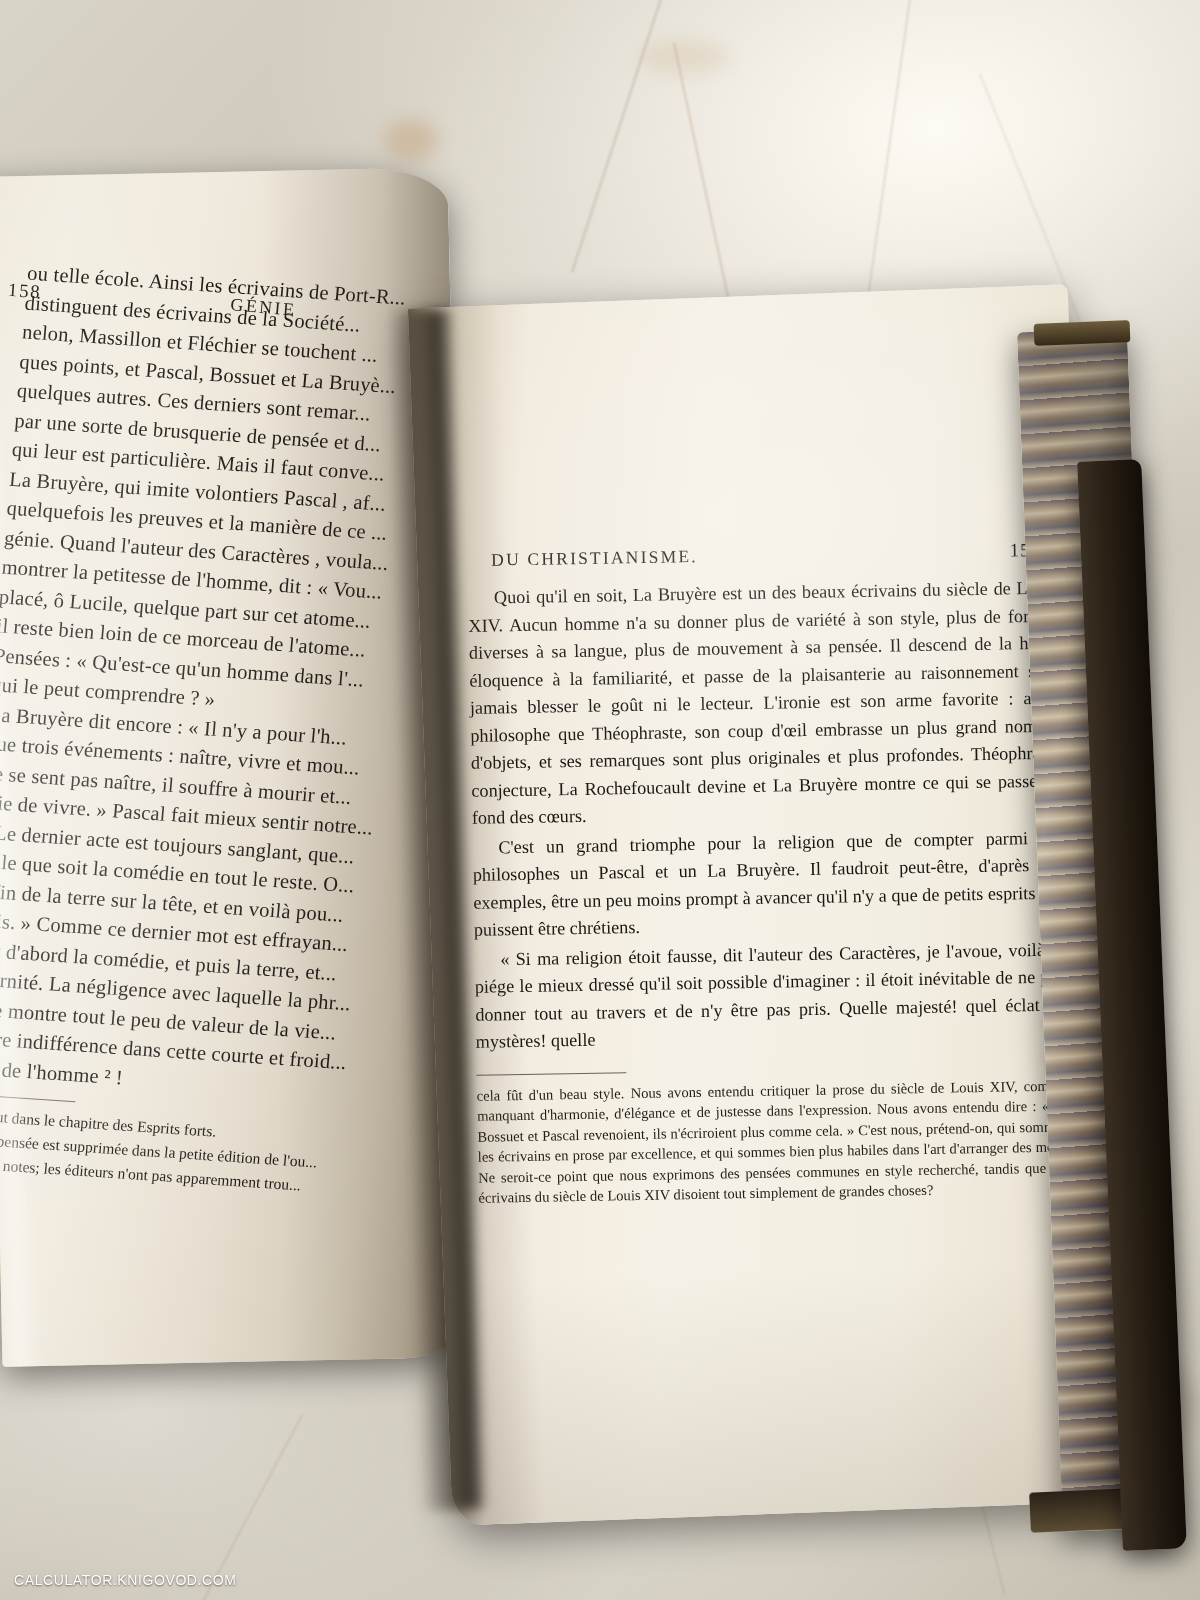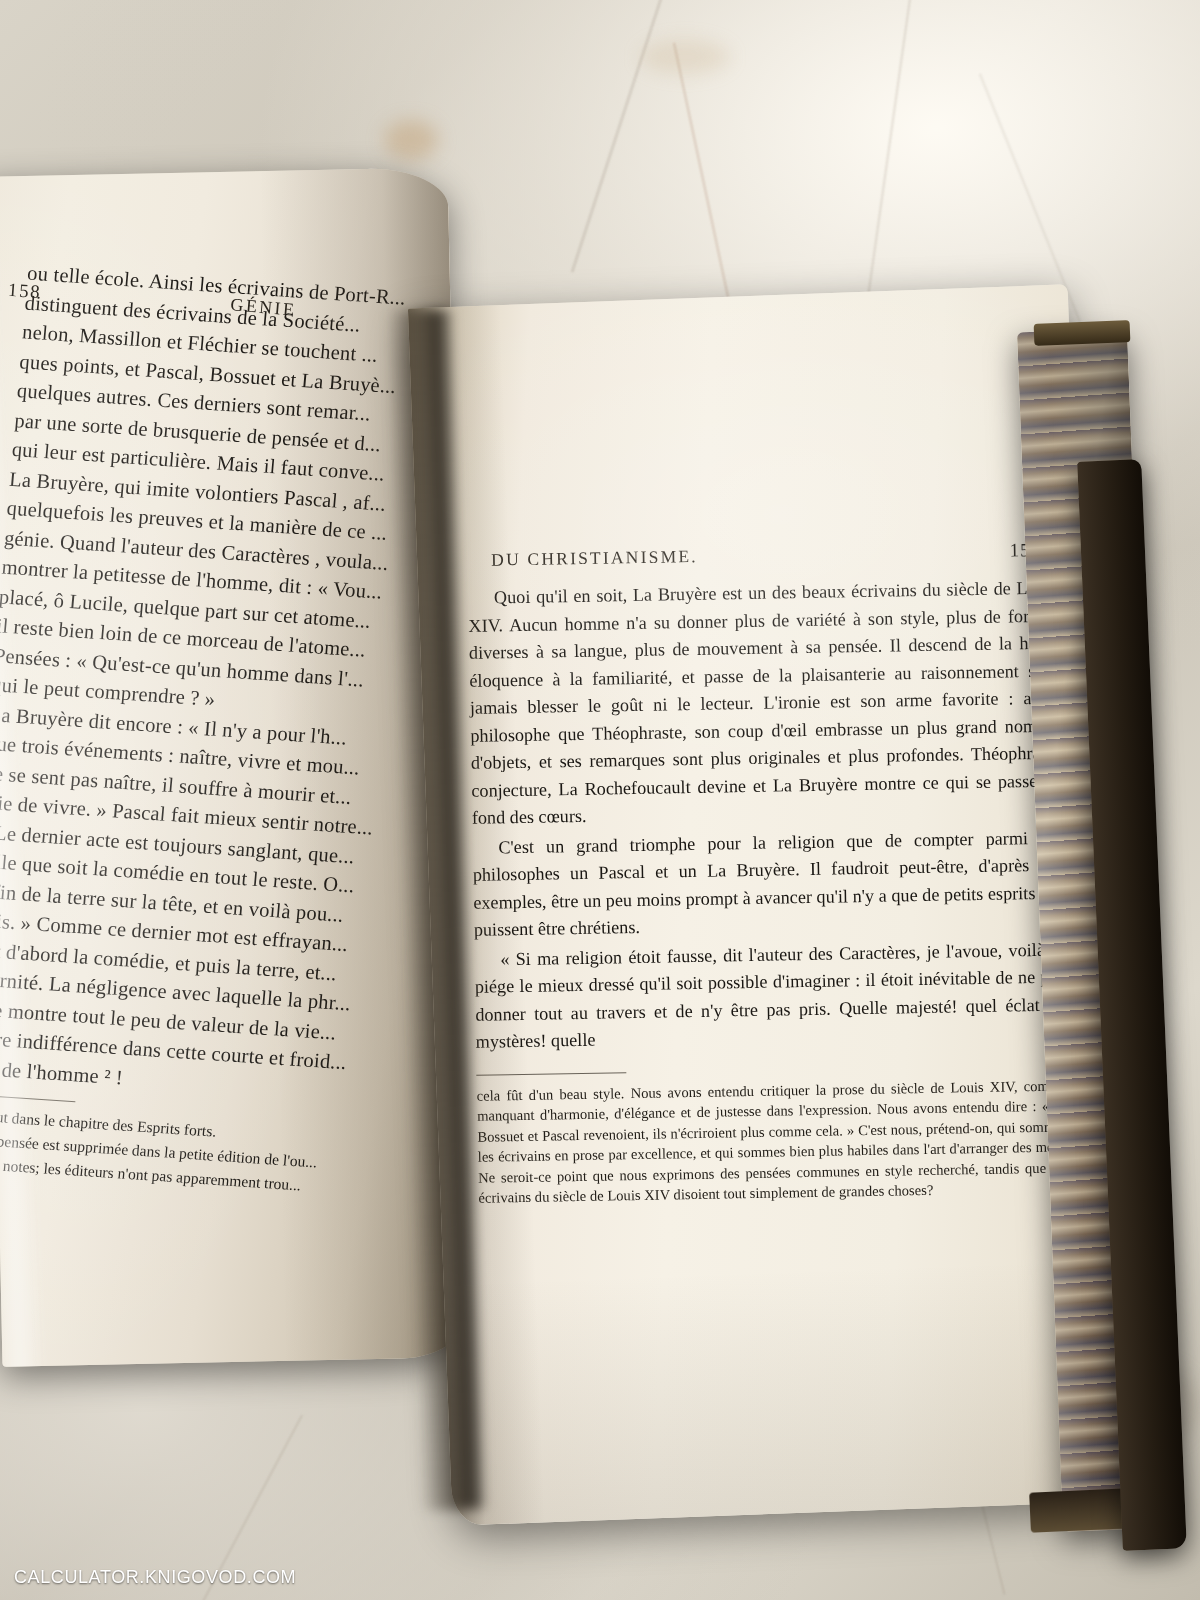--- a/index.html
+++ b/index.html
@@ -292,21 +292,21 @@
     filter: blur(4px);
     pointer-events: none;
   }
 
   
   .watermark {
     position: absolute;
     left: 14px;
     bottom: 12px;
     font-family: "Liberation Sans", sans-serif;
-    font-size: 18px;
+    font-size: 14px;
     letter-spacing: 0.6px;
     color: #ffffff;
     text-shadow: 0 1px 2px rgba(0,0,0,0.55);
   }
 </style>
 </head>
 <body>
 
 <div class="scene">
 

